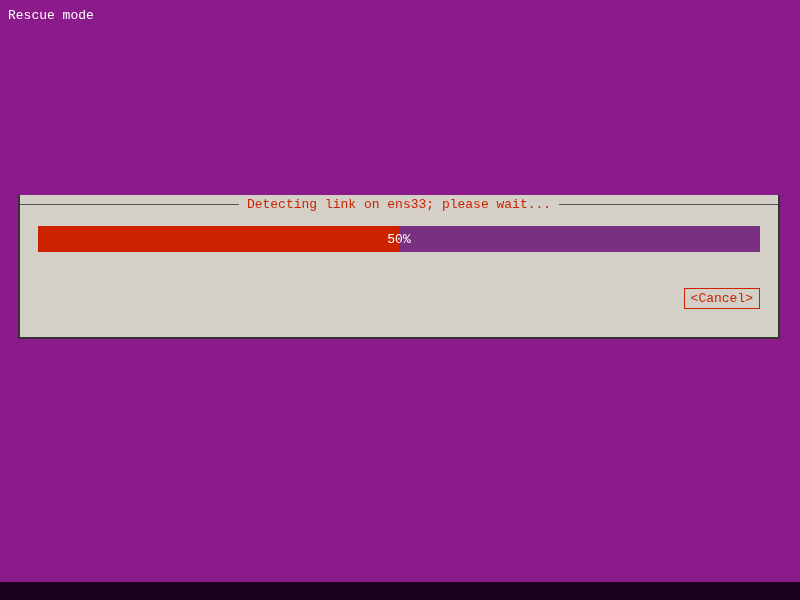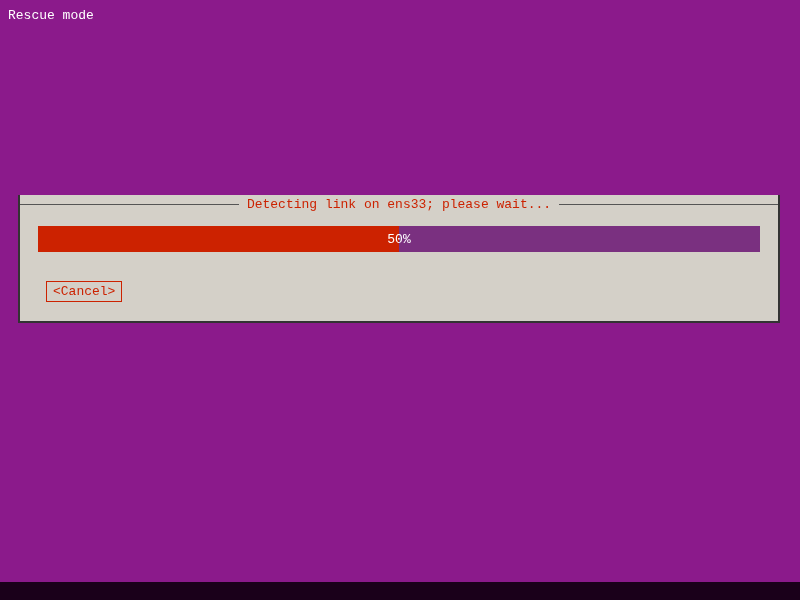--- a/index.html
+++ b/index.html
@@ -1,18 +1,19 @@
 <!DOCTYPE html>
 <html><head>
   <meta charset="utf-8">
   <style>
     * {
       margin: 0;
       padding: 0;
       box-sizing: border-box;
+      text-align: right;
     }
 
     body {
       width: 800px;
       height: 600px;
       background-color: #8b1a8b;
       font-family: 'Courier New', Courier, monospace;
       position: relative;
       overflow: hidden;
     }
@@ -91,21 +92,21 @@
       font-size: 13px;
       font-family: 'Courier New', Courier, monospace;
       padding: 0 8px;
       background-color: #d4d0c8;
       position: relative;
       z-index: 1;
       white-space: nowrap;
     }
 
     .dialog-body {
-      padding: 12px 18px 19px 18px;
+      padding: 12px 18px 28px 18px;
     }
 
     .progress-bar-container {
       width: 100%;
       height: 26px;
       background-color: #7a3080;
       position: relative;
       margin-bottom: 20px;
     }
 
@@ -131,21 +132,21 @@
 
     .cancel-button {
       display: inline-block;
       color: #cc2200;
       font-size: 13px;
       font-family: 'Courier New', Courier, monospace;
       border: 1px solid #cc2200;
       padding: 2px 6px;
       cursor: pointer;
       background-color: #d4d0c8;
-      margin-top: 9px;
+      margin-top: 16px;
       margin-left: 8px;
     }
   </style>
 </head>
 <body>
 
 <span class="rescue-mode-label">Rescue mode</span>
 
 <div class="dialog-container">
 

